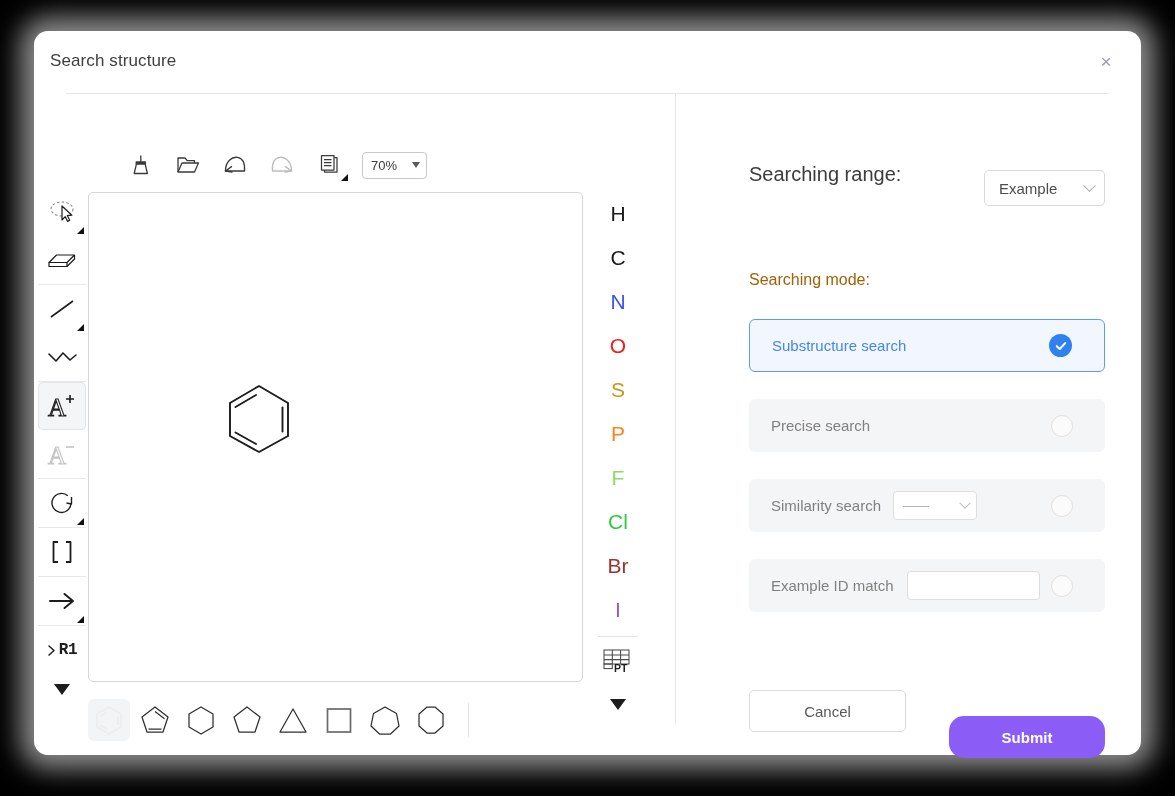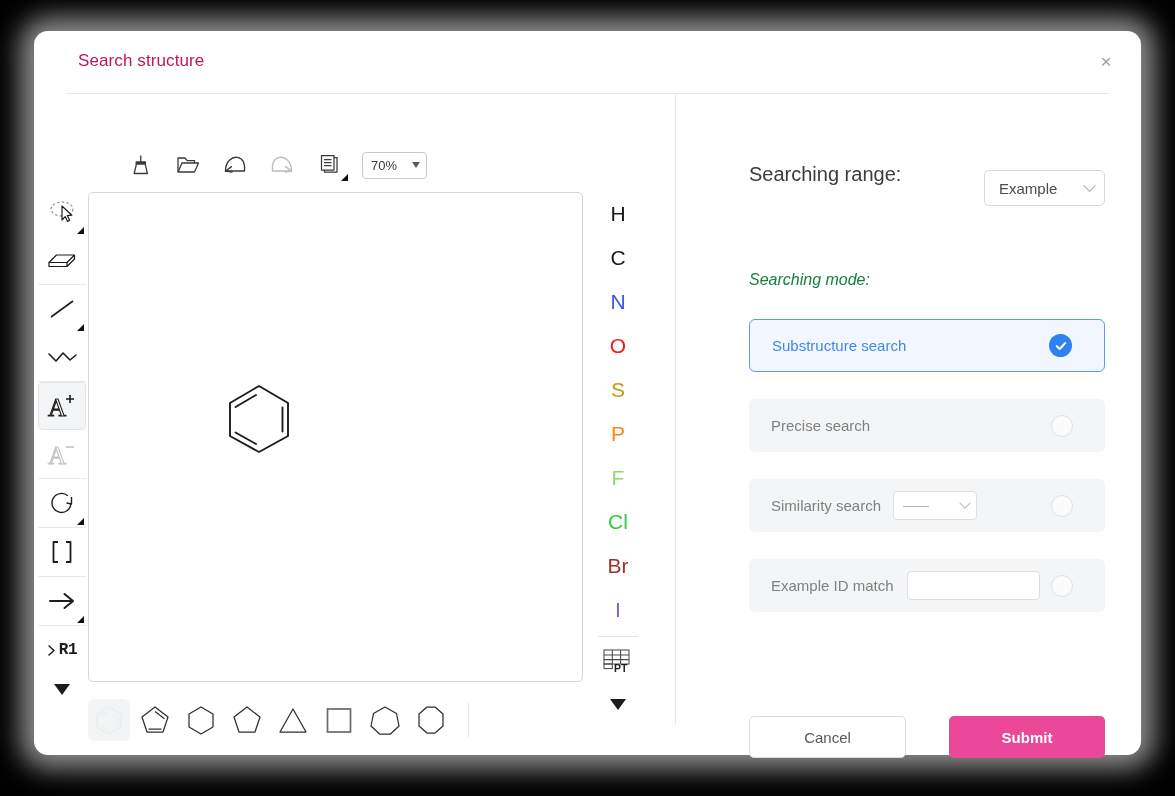--- a/index.html
+++ b/index.html
@@ -20,22 +20,22 @@
     border-radius: 14px;
     box-shadow: 0 0 26px 14px rgba(255,255,255,0.55);
   }
 
   
   #header {
     position: absolute; left: 0; top: 0;
     width: 100%; height: 62px;
   }
   #dialog-title {
-    position: absolute; left: 44px; top: 20px;
-    font-size: 17px; color: #be185d; letter-spacing: .1px;
+    position: absolute; left: 16px; top: 20px;
+    font-size: 17px; color: #404040; letter-spacing: .1px;
   }
   #close-btn {
     position: absolute; right: 22px; top: 17px;
     width: 26px; height: 26px;
     display: flex; align-items: center; justify-content: center;
     color: #9aa0a6; font-size: 19px; line-height: 1;
     cursor: pointer; user-select: none;
   }
   #header-rule {
     position: absolute; left: 32px; right: 32px; top: 62px;
@@ -186,21 +186,21 @@
   }
   .chev {
     width: 9px; height: 9px;
     border-right: 1.6px solid #b0b0b0;
     border-bottom: 1.6px solid #b0b0b0;
     transform: rotate(45deg) translate(-2px,-2px);
   }
 
   #mode-label {
     position: absolute; left: 73px; top: 177px;
-    font-size: 16px; color: #15803d; font-style: italic;
+    font-size: 16px; color: #a16207;
   }
 
   .mode-card {
     position: absolute; left: 73px; width: 356px; height: 53px;
     border-radius: 6px;
     display: flex; align-items: center;
     padding: 0 32px 0 22px;
     cursor: pointer;
   }
   .mode-card.selected {
@@ -236,26 +236,26 @@
   }
 
   
   .btn {
     position: absolute; height: 42px;
     border-radius: 5px; font-size: 15px;
     display: flex; align-items: center; justify-content: center;
     cursor: pointer; user-select: none;
   }
   #cancel-btn {
-    left: 73px; top: 622px; width: 157px;
+    left: 73px; top: 596px; width: 157px;
     border: 1px solid #dcdcdc; background: #fff; color: #585858;
   }
   #submit-btn {
     left: 273px; top: 622px; width: 156px;
-    background: #ec4899; color: #fff; font-weight: bold;
+    background: #8b5cf6; color: #fff; font-weight: bold; border-radius: 15px;
   }
 </style>
 </head>
 <body>
 
 <div id="dialog">
 
   <div id="header">
     <div id="dialog-title">Search structure</div>
     <div id="close-btn">×</div>

